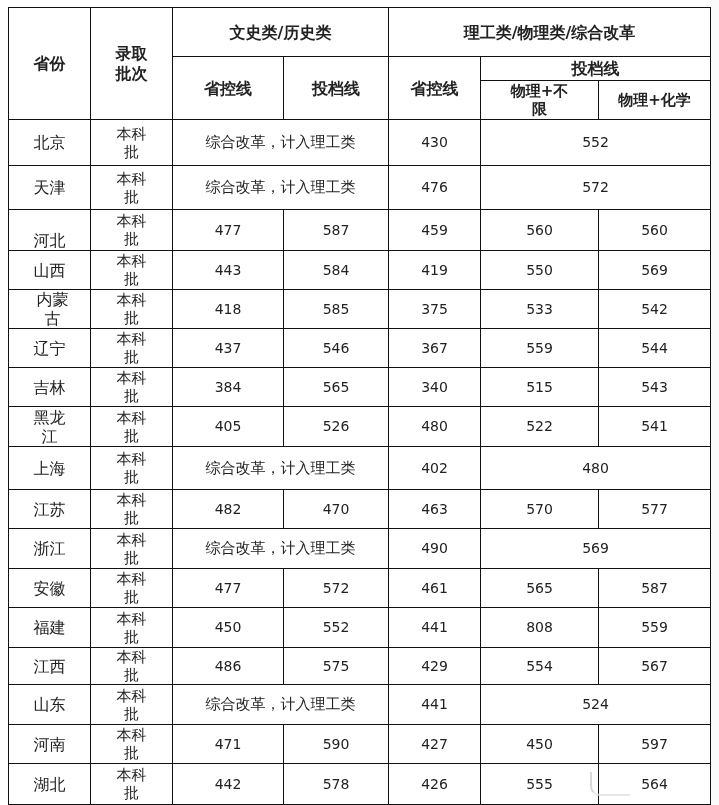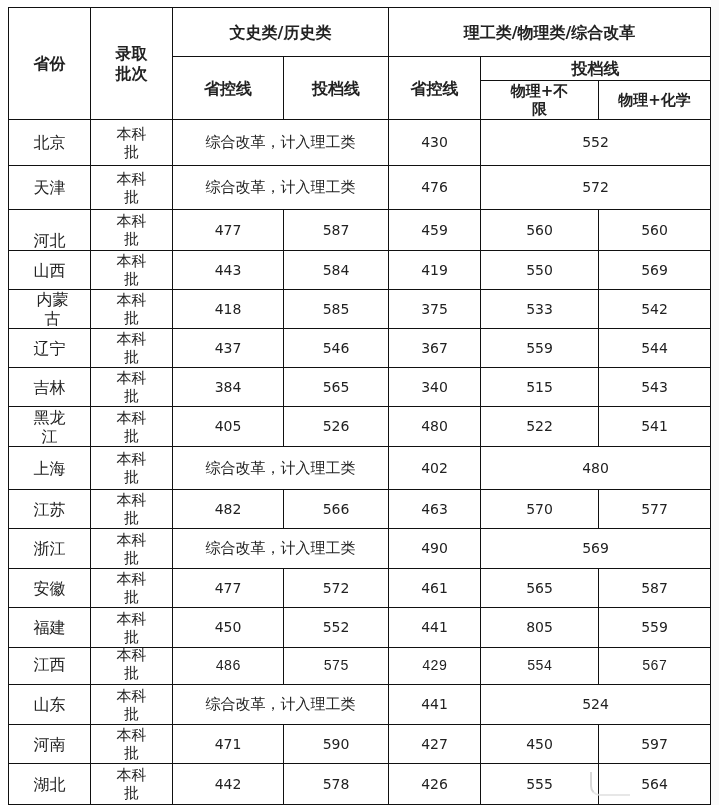--- a/index.html
+++ b/index.html
@@ -125,21 +125,21 @@
           <td class="prov"><span style="display: inline-block; width: 2em;">上海</span></td>
           <td class="batch"><span style="display: inline-block; width: 2em;">本科批</span></td>
           <td class="note" colspan="2"><span>综合改革，计入理工类</span></td>
           <td><span>402</span></td>
           <td colspan="2"><span>480</span></td>
         </tr>
         <tr style="height: 39px;">
           <td class="prov"><span style="display: inline-block; width: 2em;">江苏</span></td>
           <td class="batch"><span style="display: inline-block; width: 2em;">本科批</span></td>
           <td><span>482</span></td>
-          <td><span>566</span></td>
+          <td><span>470</span></td>
           <td><span>463</span></td>
           <td><span>570</span></td>
           <td><span>577</span></td>
         </tr>
         <tr style="height: 40px;">
           <td class="prov"><span style="display: inline-block; width: 2em;">浙江</span></td>
           <td class="batch"><span style="display: inline-block; width: 2em;">本科批</span></td>
           <td class="note" colspan="2"><span>综合改革，计入理工类</span></td>
           <td><span>490</span></td>
           <td colspan="2"><span>569</span></td>
@@ -152,24 +152,24 @@
           <td><span>461</span></td>
           <td><span>565</span></td>
           <td><span>587</span></td>
         </tr>
         <tr style="height: 40px;">
           <td class="prov"><span style="display: inline-block; width: 2em;">福建</span></td>
           <td class="batch"><span style="display: inline-block; width: 2em;">本科批</span></td>
           <td><span>450</span></td>
           <td><span>552</span></td>
           <td><span>441</span></td>
-          <td><span>805</span></td>
+          <td><span>808</span></td>
           <td><span>559</span></td>
         </tr>
-        <tr style="height: 29px; font-family: Liberation Mono, monospace;">
+        <tr style="height: 29px;">
           <td class="prov"><span style="display: inline-block; width: 2em;">江西</span></td>
           <td class="batch"><span style="display: inline-block; width: 2em;">本科批</span></td>
           <td><span>486</span></td>
           <td><span>575</span></td>
           <td><span>429</span></td>
           <td><span>554</span></td>
           <td><span>567</span></td>
         </tr>
         <tr style="height: 40px; padding-left: 15px;">
           <td class="prov"><span style="display: inline-block; width: 2em;">山东</span></td>

